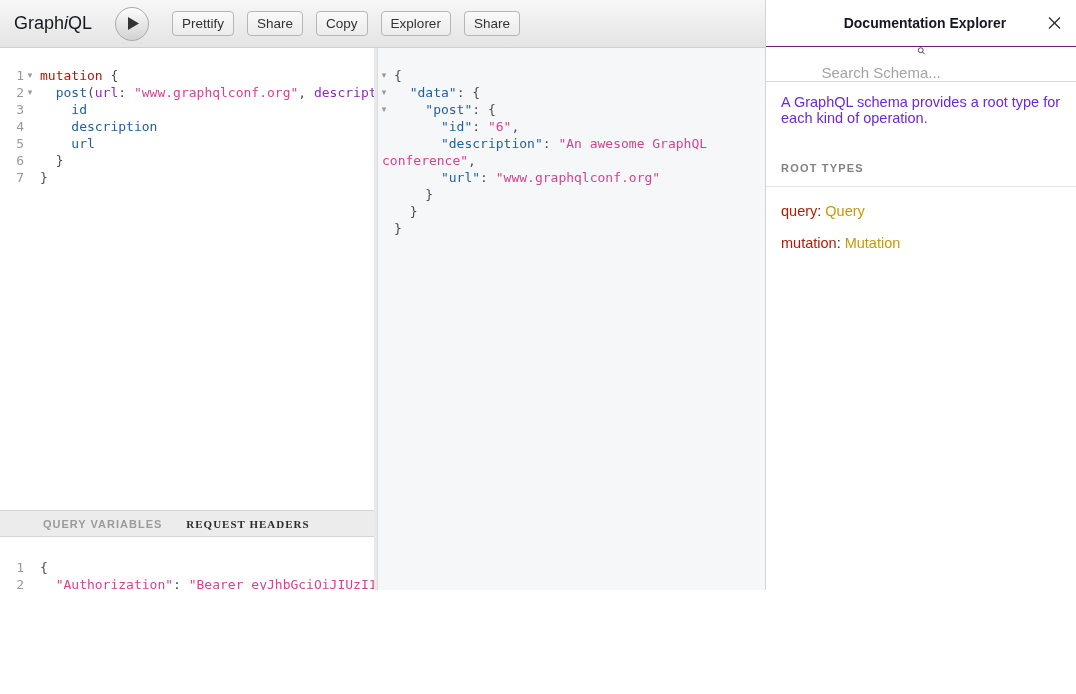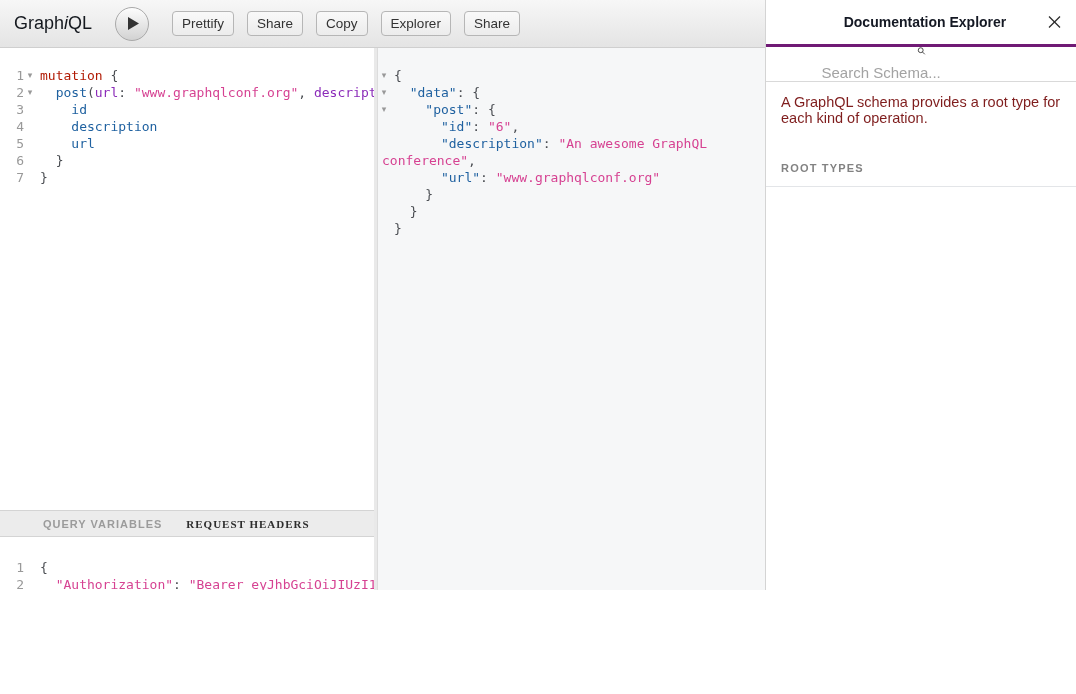--- a/index.html
+++ b/index.html
@@ -77,39 +77,39 @@
     position:absolute; left:0; top:537px; width:374px; height:157px;
     background:#fff; overflow:hidden; padding-top:22px;
   }
 
   
   .doc-panel {
     position:absolute; left:765px; top:0; width:311px; height:694px;
     background:#fff; border-left:1px solid #d4d4d4;
   }
   .doc-header {
-    height:47px; border-bottom:3px solid #701a75;
+    height:47px; border-bottom:1px solid #701a75;
     display:flex; align-items:center; justify-content:center; position:relative;padding-left:8px;
   }
   .doc-title { font-size:14px; font-weight:bold; color:#141823; }
   .doc-close {
     position:absolute; right:13px; top:50%; transform:translateY(-50%);
     background:none; border:none; padding:2px; cursor:pointer; display:flex;
   }
   .search-row {
     display:flex; align-items:center; gap:9px; padding:0 14px; height:35px;
     border-bottom:1px solid #d9d9d9;
     flex-direction:column;
   }
   .search-input {
     border:none; outline:none; flex:1; font-size:15px; font-family:inherit;
     color:#333; background:transparent; padding:0;
   }
   .search-input::placeholder { color:#a3a3a3; }
-  .doc-intro { margin:12px 15px 0; font-size:14.5px; line-height:16px; color:#7f1d1d; width:282px; }
+  .doc-intro { margin:12px 15px 0; font-size:14.5px; line-height:16px; color:#6d28d9; width:282px; }
   .doc-category-title {
     margin-top:36px; padding:0 15px 12px; border-bottom:1px solid #e3e5e8;
     font-size:11px; font-weight:bold; letter-spacing:1.2px; color:#828282;
   }
   .root-type-row { padding:0 15px; margin-top:16px; font-size:14.5px; }
   .rt-kw { color:var(--kw); }
   .rt-sep { color:#333; }
   .rt-type { color:var(--type); text-decoration:none; cursor:pointer; }
 </style>
 </head>
@@ -181,15 +181,19 @@
     </div>
     <div class="search-row">
       <svg width="15" height="15" viewBox="0 0 15 15" fill="none" stroke="#222" stroke-width="1.5">
           <circle cx="6" cy="6" r="4.6"></circle>
           <line x1="9.5" y1="9.5" x2="13.7" y2="13.7"></line>
         </svg>
       <input class="search-input" type="text" placeholder="Search Schema..." style="">
     </div>
     <div class="doc-intro">A GraphQL schema provides a root type for each kind of operation.</div>
     <div class="doc-category-title">ROOT TYPES</div>
+    <div>
+        <div class="root-type-row"><span class="rt-kw">query</span><span class="rt-sep">: </span><a class="rt-type">Query</a></div>
+        <div class="root-type-row"><span class="rt-kw">mutation</span><span class="rt-sep">: </span><a class="rt-type">Mutation</a></div>
+      </div>
   </div>
 
 </div>
 
 </body></html>

